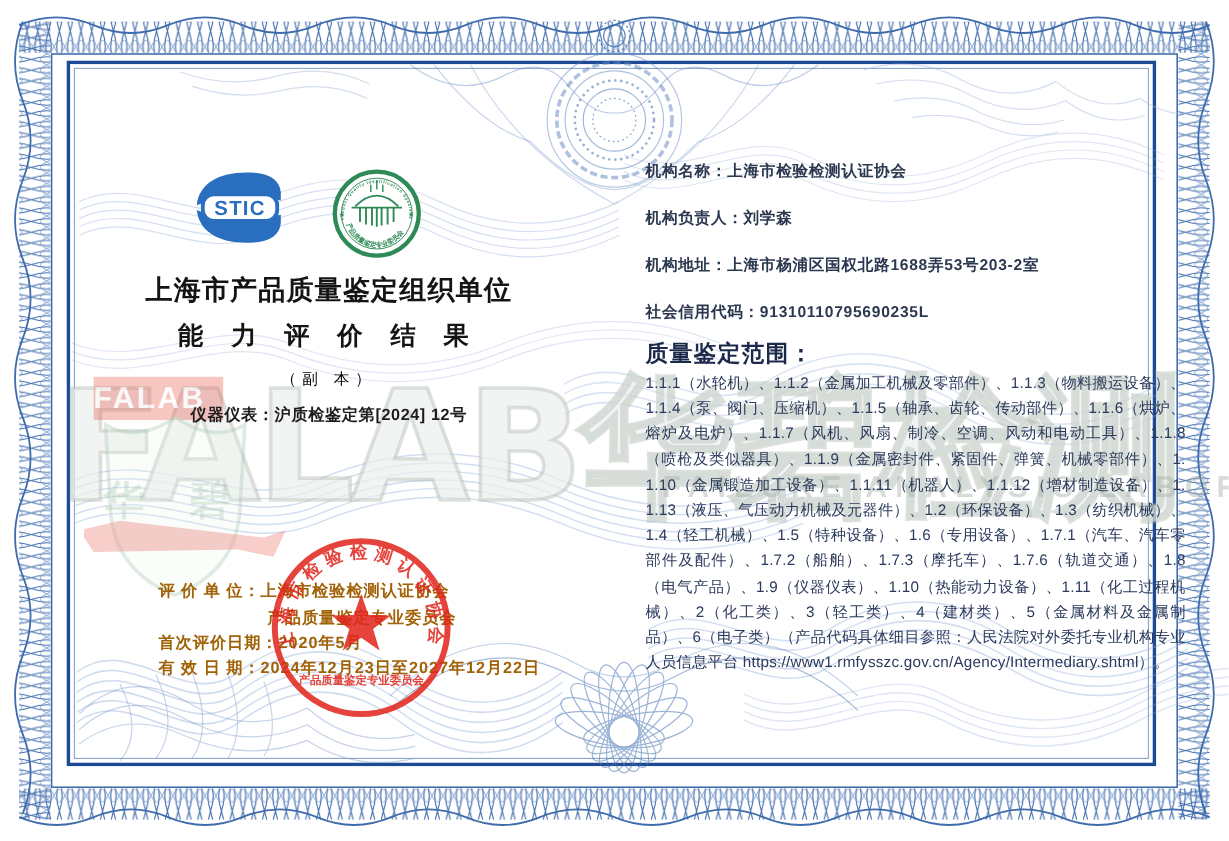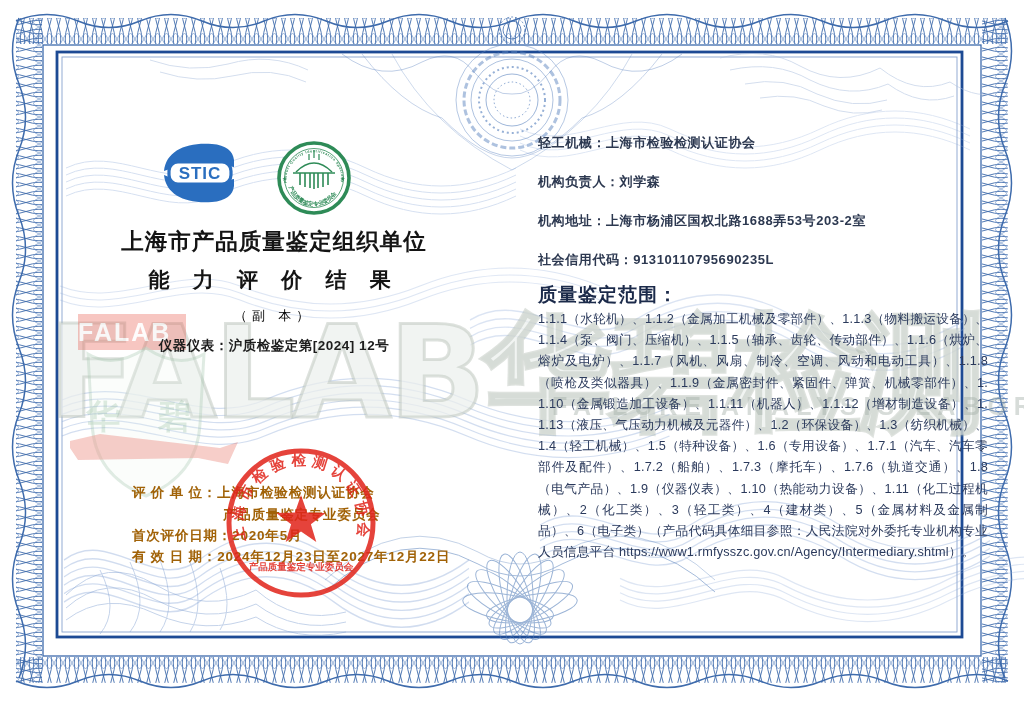--- a/index.html
+++ b/index.html
@@ -224,21 +224,21 @@
     <div class="t1">上海市产品质量鉴定组织单位</div>
     <div class="t2">能 力 评 价 结 果</div>
     <div class="t3">（副  本）</div>
   </div>
 
   <div class="record">
     <span>仪器仪表：</span><span>沪质检鉴定第[2024] 12号</span>
   </div>
 
   <div class="orgrow" style="top:134px;">
-    <span class="lab">轻工机械：</span><span class="val">上海市检验检测认证协会</span>
+    <span class="lab">机构名称：</span><span class="val">上海市检验检测认证协会</span>
   </div>
   <div class="orgrow" style="top:173px;">
     <span class="lab">机构负责人：</span><span class="val">刘学森</span>
   </div>
   <div class="orgrow" style="top:212px;">
     <span class="lab">机构地址：</span><span class="val">上海市杨浦区国权北路1688弄53号203-2室</span>
   </div>
   <div class="orgrow" style="top:251px;">
     <span class="lab">社会信用代码：</span><span class="val">91310110795690235L</span>
   </div>

